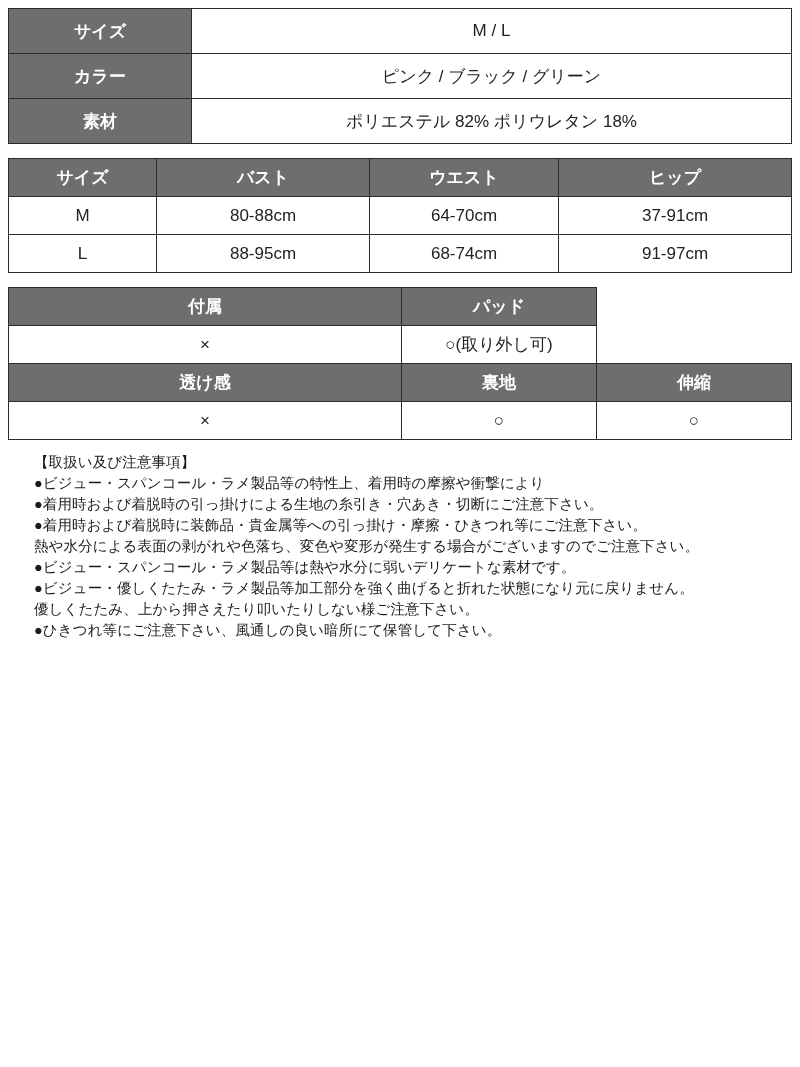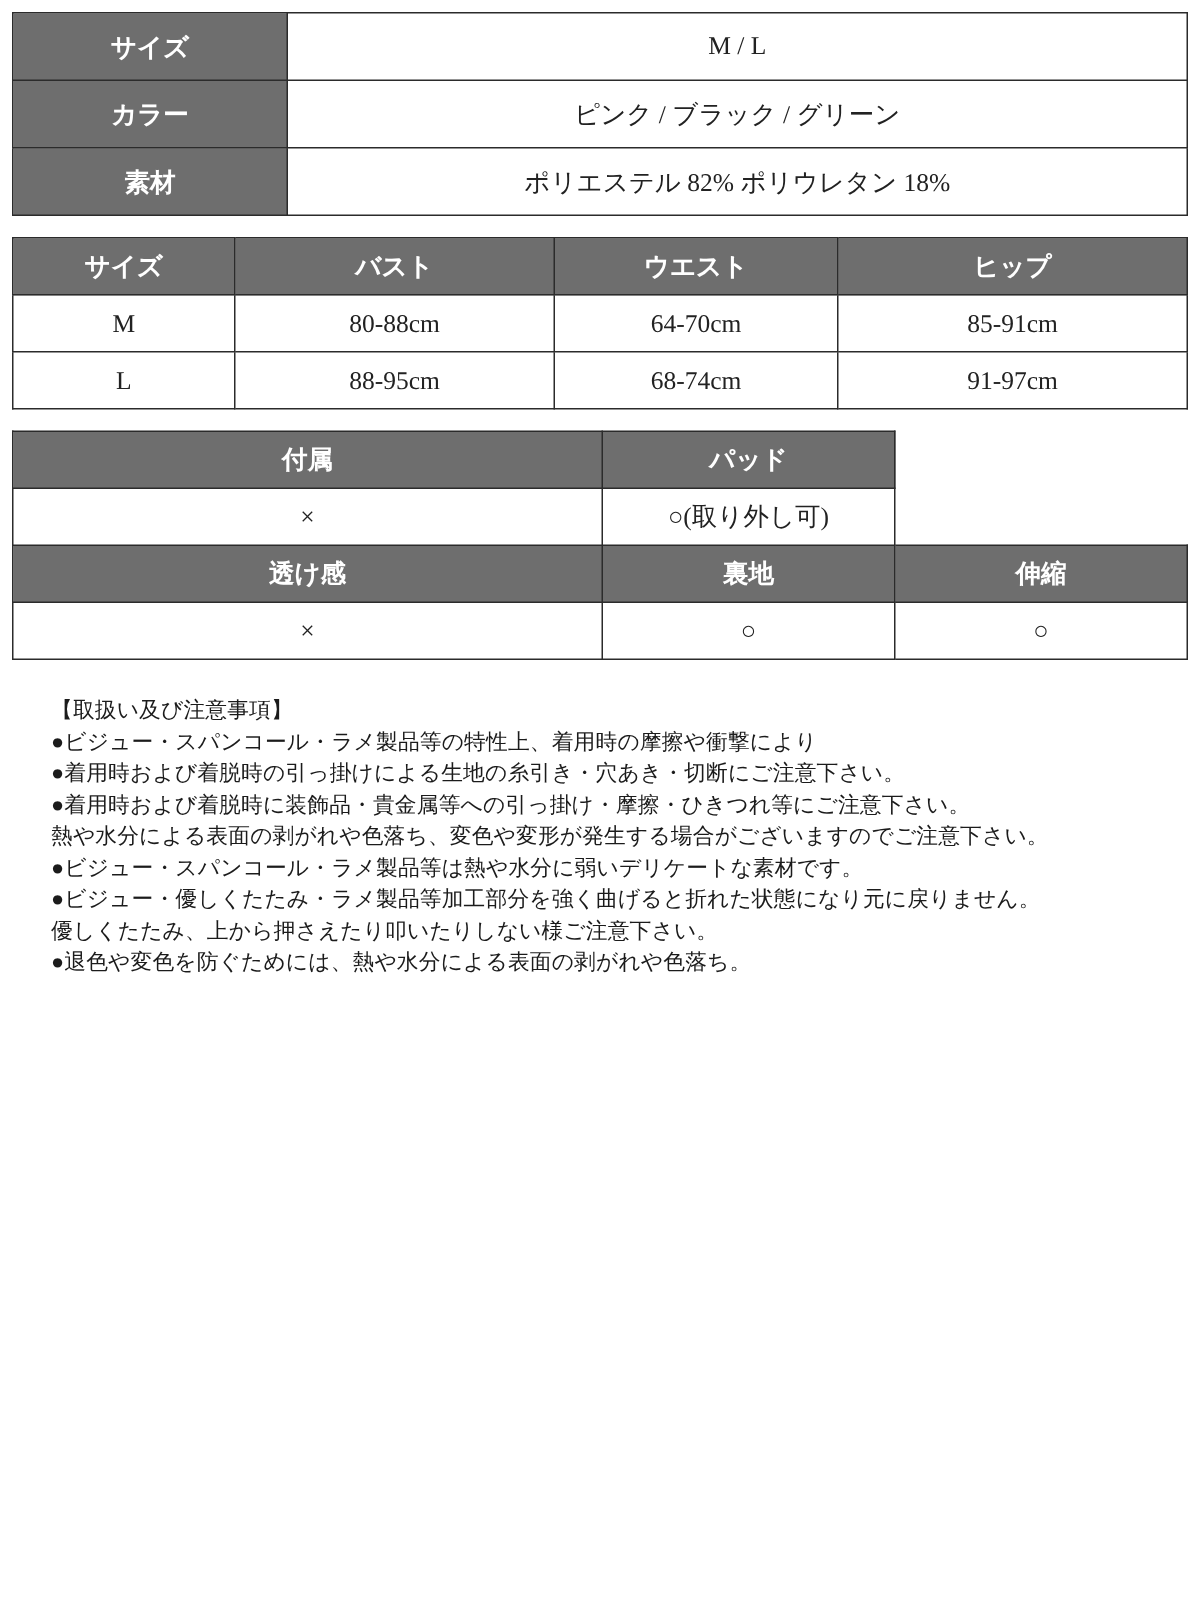--- a/index.html
+++ b/index.html
@@ -27,41 +27,40 @@
   }
   td, th {
     border: 1px solid #2b2b2b;
     text-align: center;
     vertical-align: middle;
     font-weight: normal;
     font-size: 17px;
     padding: 0;
     height: 37px;
     background: #ffffff;
-    font-family: Liberation Serif, serif;
   }
   .hdr {
     background: #6e6e6e;
     color: #ffffff;
     font-weight: bold;
     font-size: 17px;
   }
   .hdr-left {
     background: #6e6e6e;
     color: #ffffff;
     font-weight: bold;
     font-size: 17px;
   }
   .t-spec td { height: 44px; }
   .t-size td, .t-size th { height: 37px; }
   .t-attr td, .t-attr th { height: 37px; }
   .gap-14 { height: 14px; }
 
   .notes {
-    margin-top: 24px;
+    margin-top: 12px;
     padding-left: 26px;
     font-size: 14.5px;
     line-height: 21px;
     color: #1b1b1b;
     letter-spacing: 0.1px;
   }
   .notes .line { white-space: pre; }
   .notes .title { font-weight: normal; }
 </style>
 </head>
@@ -95,21 +94,21 @@
         <th class="hdr" style="width:212px;">バスト</th>
         <th class="hdr" style="width:188px;">ウエスト</th>
         <th class="hdr">ヒップ</th>
       </tr>
     </thead>
     <tbody>
       <tr>
         <td>M</td>
         <td>80-88cm</td>
         <td>64-70cm</td>
-        <td>85-91cm</td>
+        <td>37-91cm</td>
       </tr>
       <tr>
         <td>L</td>
         <td>88-95cm</td>
         <td>68-74cm</td>
         <td>91-97cm</td>
       </tr>
     </tbody>
   </table>
 
@@ -140,16 +139,16 @@
 
   <div class="notes">
     <div class="line title">【取扱い及び注意事項】</div>
     <div class="line">●ビジュー・スパンコール・ラメ製品等の特性上、着用時の摩擦や衝撃により</div>
     <div class="line">●着用時および着脱時の引っ掛けによる生地の糸引き・穴あき・切断にご注意下さい。</div>
     <div class="line">●着用時および着脱時に装飾品・貴金属等への引っ掛け・摩擦・ひきつれ等にご注意下さい。</div>
     <div class="line">熱や水分による表面の剥がれや色落ち、変色や変形が発生する場合がございますのでご注意下さい。</div>
     <div class="line">●ビジュー・スパンコール・ラメ製品等は熱や水分に弱いデリケートな素材です。</div>
     <div class="line">●ビジュー・優しくたたみ・ラメ製品等加工部分を強く曲げると折れた状態になり元に戻りません。</div>
     <div class="line">優しくたたみ、上から押さえたり叩いたりしない様ご注意下さい。</div>
-    <div class="line">●退色や変色を防ぐためには、熱や水分による表面の剥がれや色落ち。</div>
+    <div class="line">●ひきつれ等にご注意下さい、風通しの良い暗所にて保管して下さい。</div>
   </div>
 
 </div>
 
 </body></html>

